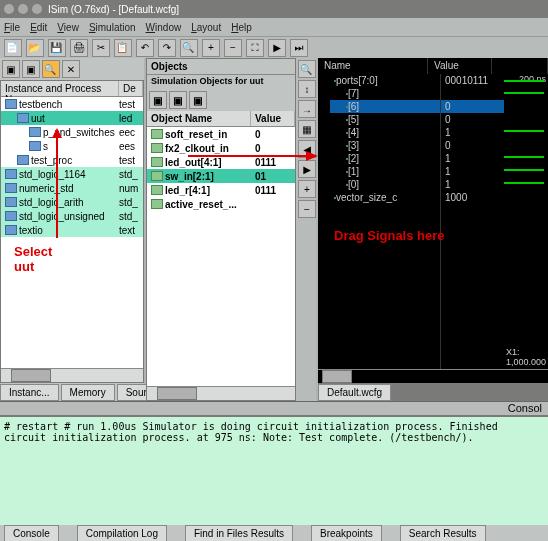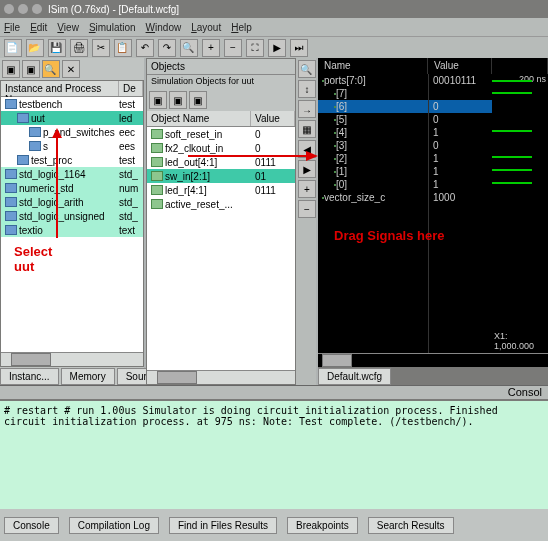--- a/index.html
+++ b/index.html
@@ -24,35 +24,35 @@
 .tree-row .icon { width: 12px; height: 10px; margin-right: 2px; display: inline-block; }
 .icon-box { background: #6b9bd1; border: 1px solid #3a6a9a; }
 .icon-sig { background: #8ec68e; border: 1px solid #4a8a4a; }
 .indent { display: inline-block; }
 .left-col { width: 144px; display: flex; flex-direction: column; }
 .left-toolbar { background: #c0c4c2; height: 22px; display: flex; align-items: center; gap: 2px; padding: 0 2px; }
 .mid-col { width: 150px; display: flex; flex-direction: column; margin-left: 2px; }
 .wave-col { flex: 1; background: #000; display: flex; flex-direction: column; margin-left: 2px; position: relative; }
 .wave-header { background: #000; height: 16px; display: flex; color: #ccc; }
 .wave-header .wcell { padding: 2px 6px; border-right: 1px solid #333; }
-.wave-body { flex: 1; display: flex; position: relative; }
+.wave-body { flex: 1; display: flex; position: relative; margin-left: 12px; }
 .wave-names { width: 110px; background: #000; color: #ccc; }
 .wave-values { width: 64px; background: #000; color: #ccc; border-left: 1px solid #333; }
 .wave-plot { flex: 1; background: #000; position: relative; }
 .wrow { height: 13px; display: flex; align-items: center; padding-left: 4px; font-size: 10px; }
 .wrow.sel { background: #0a5fa8; }
 .wave-line { position: absolute; height: 2px; background: #0c0; }
 .wave-time { position: absolute; right: 2px; top: 0; color: #ccc; font-size: 9px; }
 .wave-cursor { position: absolute; bottom: 2px; left: 2px; color: #ccc; font-size: 9px; }
 .tabs { background: #c0c4c2; height: 18px; display: flex; align-items: center; }
 .tab { padding: 2px 8px; border: 1px solid #888; background: #d8dbd9; margin-right: 2px; font-size: 10px; }
 .annotation { position: absolute; color: #d00; font-size: 13px; font-weight: bold; pointer-events: none; font-family: Arial; }
 .arrow { position: absolute; pointer-events: none; }
 .console { height: 110px; background: #c6f5da; border-top: 2px solid #7a7a78; padding: 4px; font-family: monospace; font-size: 10px; color: #000; overflow: hidden; }
-.console-tabs { background: #c0c4c2; height: 32px; display: flex; align-items: center; padding: 0 4px; gap: 8px; }
+.console-tabs { background: #c0c4c2; height: 16px; display: flex; align-items: center; padding: 0 4px; gap: 16px; }
 .vtoolbar { width: 20px; background: #b7bbb9; display: flex; flex-direction: column; gap: 2px; padding: 2px; }
 .scroll-h { height: 14px; background: #d8dbd9; border-top: 1px solid #888; display: flex; }
 .scroll-thumb { background: #b0b0b0; border: 1px solid #777; }
 </style>
 </head>
 <body>
 
 <div class="titlebar">
   <div class="sys-icons">
     <span></span>
@@ -170,21 +170,21 @@
         </div>
     </div>
     <div class="tabs">
       <div class="tab">Instanc...</div>
       <div class="tab">Memory</div>
       <div class="tab">Sourc...</div>
     </div>
   </div>
 
   <div class="mid-col">
-    <div class="panel" style="flex:1;">
+    <div class="panel" style="flex:1;font-weight:bold;">
       <div class="panel-header">Objects</div>
       <div style="background:#c0c4c2;height:14px;padding:1px 4px;font-size:9px">Simulation Objects for uut</div>
       <div class="left-toolbar">
         <span class="tbtn">▣</span>
         <span class="tbtn">▣</span>
         <span class="tbtn">▣</span>
       </div>
       <div class="col-header">
         <div class="cell" style="flex:1">Object Name</div>
         <div class="cell" style="width:44px">Value</div>

